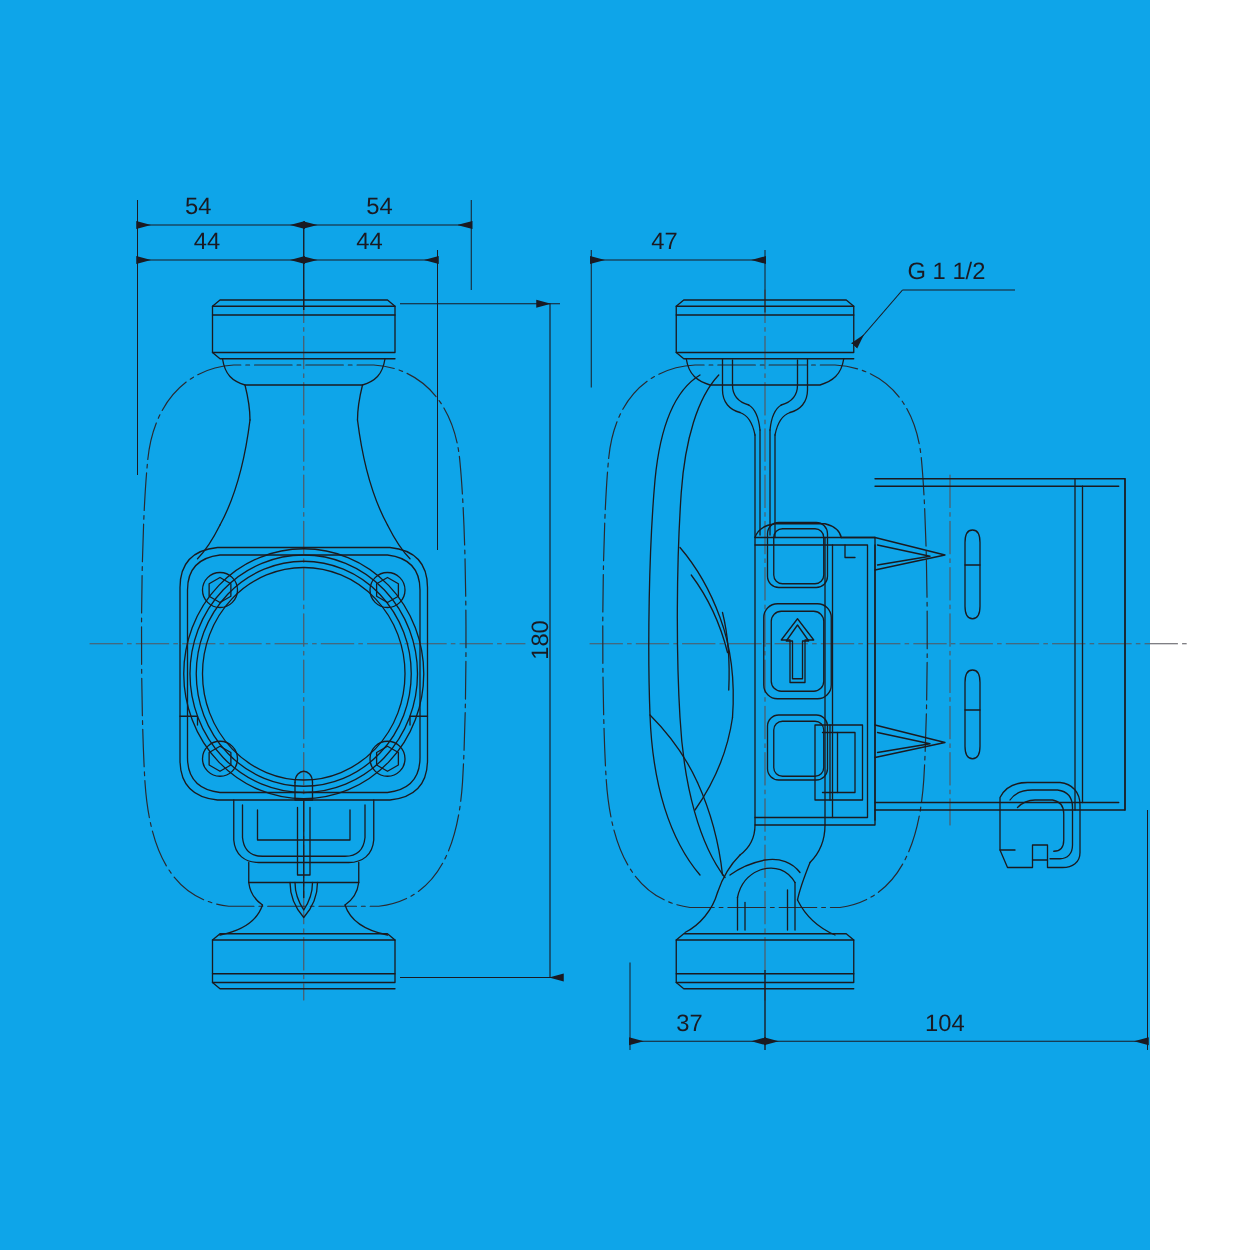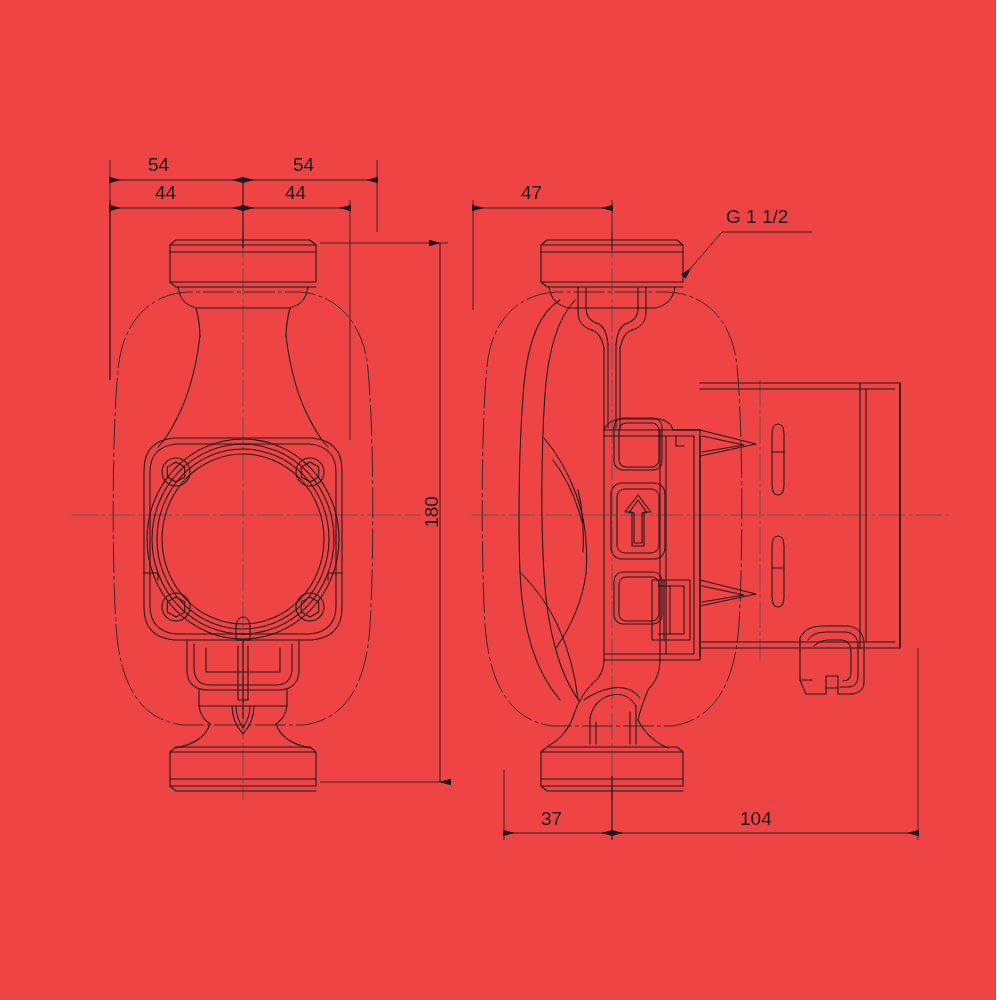--- a/index.html
+++ b/index.html
@@ -1,19 +1,19 @@
 <!DOCTYPE html>
 <html><head>
 <meta charset="utf-8">
 <title>Pump Dimensional Drawing</title>
 <style>
   html,body{margin:0;padding:0;background:#ffffff;}
   body{width:1000px;height:1000px;overflow:hidden;
        font-family:"Liberation Sans","DejaVu Sans",sans-serif;}
-  #sheet{position:relative;width:996px;height:1000px;background:#ef4444;}
+  #sheet{position:relative;width:920px;height:1000px;background:#0ea5e9;}
   #sheet svg{display:block;width:1000px;height:1000px;}
   .dimtext{font-family:"Liberation Sans","DejaVu Sans",sans-serif;
            font-size:19px;fill:#1a1a22;}
   text{dominant-baseline:middle;}
 </style>
 </head>
 <body>
 
 <div id="sheet">
 <svg viewBox="0 0 1000 1000" xmlns="http://www.w3.org/2000/svg">

